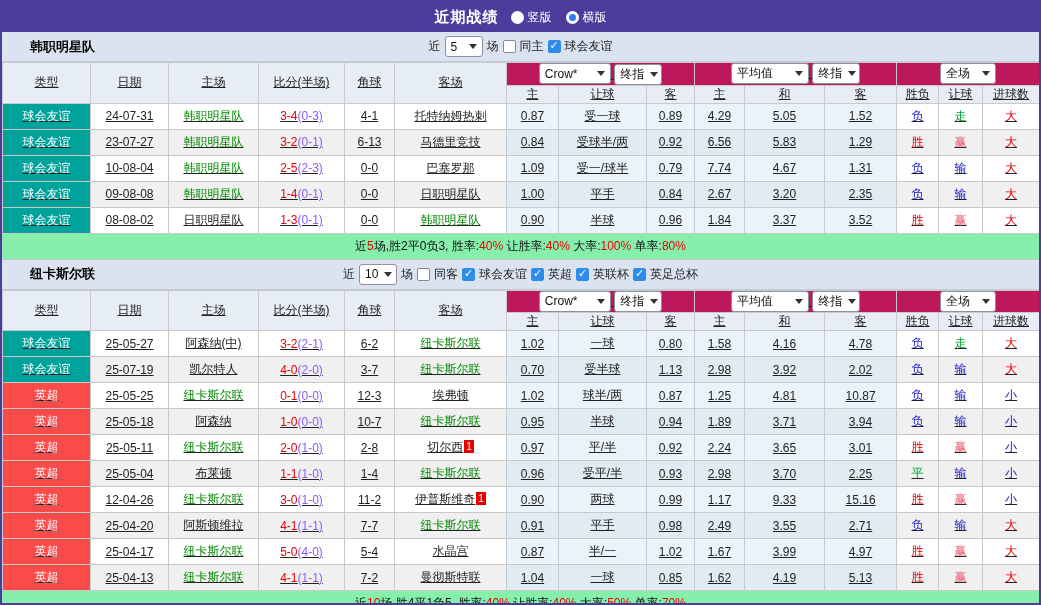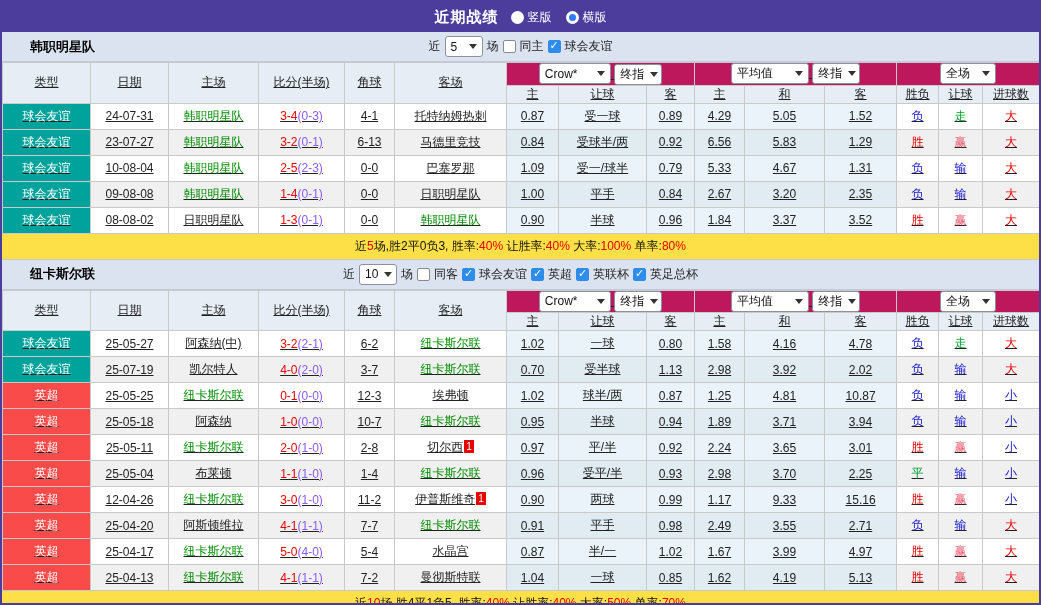--- a/index.html
+++ b/index.html
@@ -38,21 +38,21 @@
   tr.even td{background:#f0f0f0;}
   td.oddsc{background:#eaf3fa;}
   tr.even td.oddsc{background:#e1ebf2;}
   td.league{color:#fff;font-size:12px;}
   .focus{color:#008a00;}
   .scorered{color:#e60000;}
   .half{color:#8b5cf6;}
   .badge1{display:inline-block;background:#e60000;color:#fff;font-size:10px;line-height:13px;padding:0 2px;margin-left:1px;vertical-align:1px;}
 
   
-  .summary{height:25px;display:flex;align-items:center;justify-content:center;border-bottom:1px solid #c9c9c9;background:#fde047;font-size:12px;color:#111;}
+  .summary{height:25px;display:flex;align-items:center;justify-content:center;border-bottom:1px solid #c9c9c9;background:#86efac;font-size:12px;color:#111;}
   .summary .r{color:#e60000;}
 </style>
 </head>
 <body>
 
 <div class="page">
   <div class="titlebar">
     <span class="title">近期战绩</span>
     <span class="radio-group">
       <span class="radio-pair">
@@ -176,21 +176,21 @@
           <tr>
             <td class="league" style="background: rgb(0, 163, 155);">球会友谊</td>
             <td>10-08-04</td>
             <td><span class="focus">韩职明星队</span></td>
             <td><span class="scorered">2-5</span><span class="half">(2-3)</span></td>
             <td>0-0</td>
             <td><span>巴塞罗那</span></td>
             <td class="oddsc">1.09</td>
             <td class="oddsc">受一/球半</td>
             <td class="oddsc">0.79</td>
-            <td class="oddsc">5.33</td>
+            <td class="oddsc">7.74</td>
             <td class="oddsc">4.67</td>
             <td class="oddsc">1.31</td>
             <td style="color: rgb(19, 19, 204);">负</td>
             <td style="color: rgb(19, 19, 204);">输</td>
             <td style="color: rgb(230, 0, 0);">大</td>
           </tr>
           <tr class="even">
             <td class="league" style="background: rgb(0, 163, 155);">球会友谊</td>
             <td>09-08-08</td>
             <td><span class="focus">韩职明星队</span></td>

